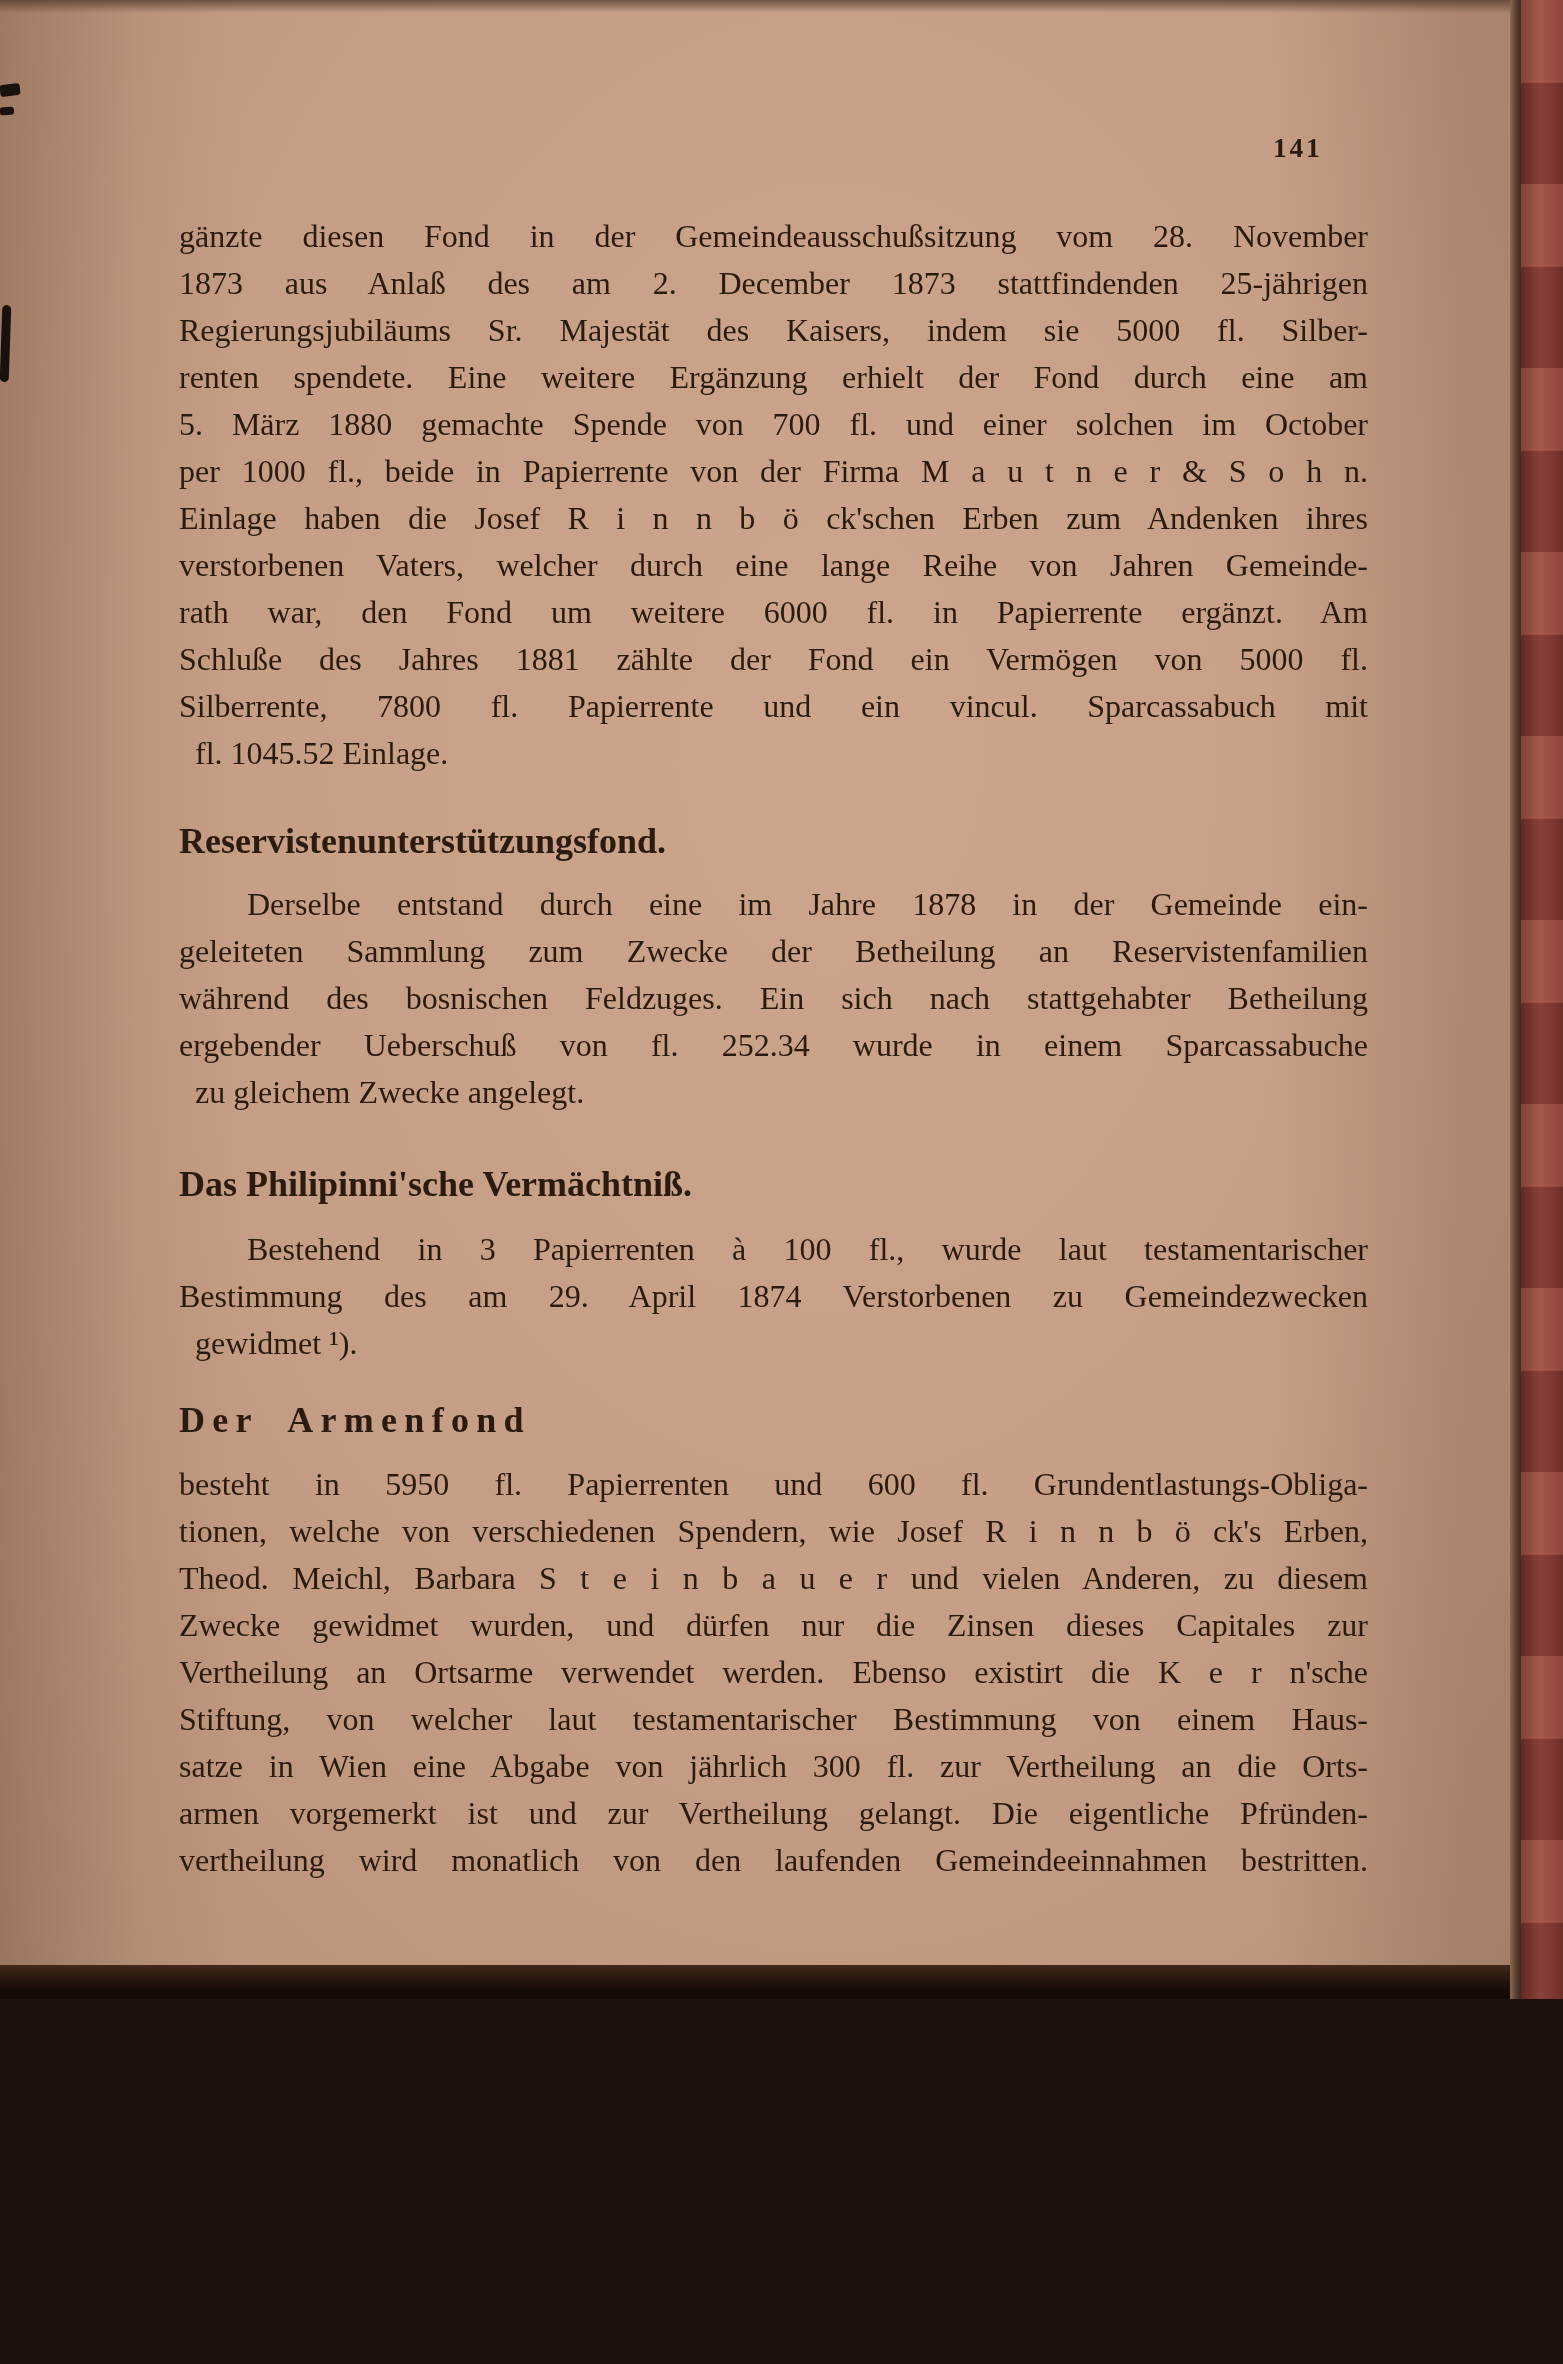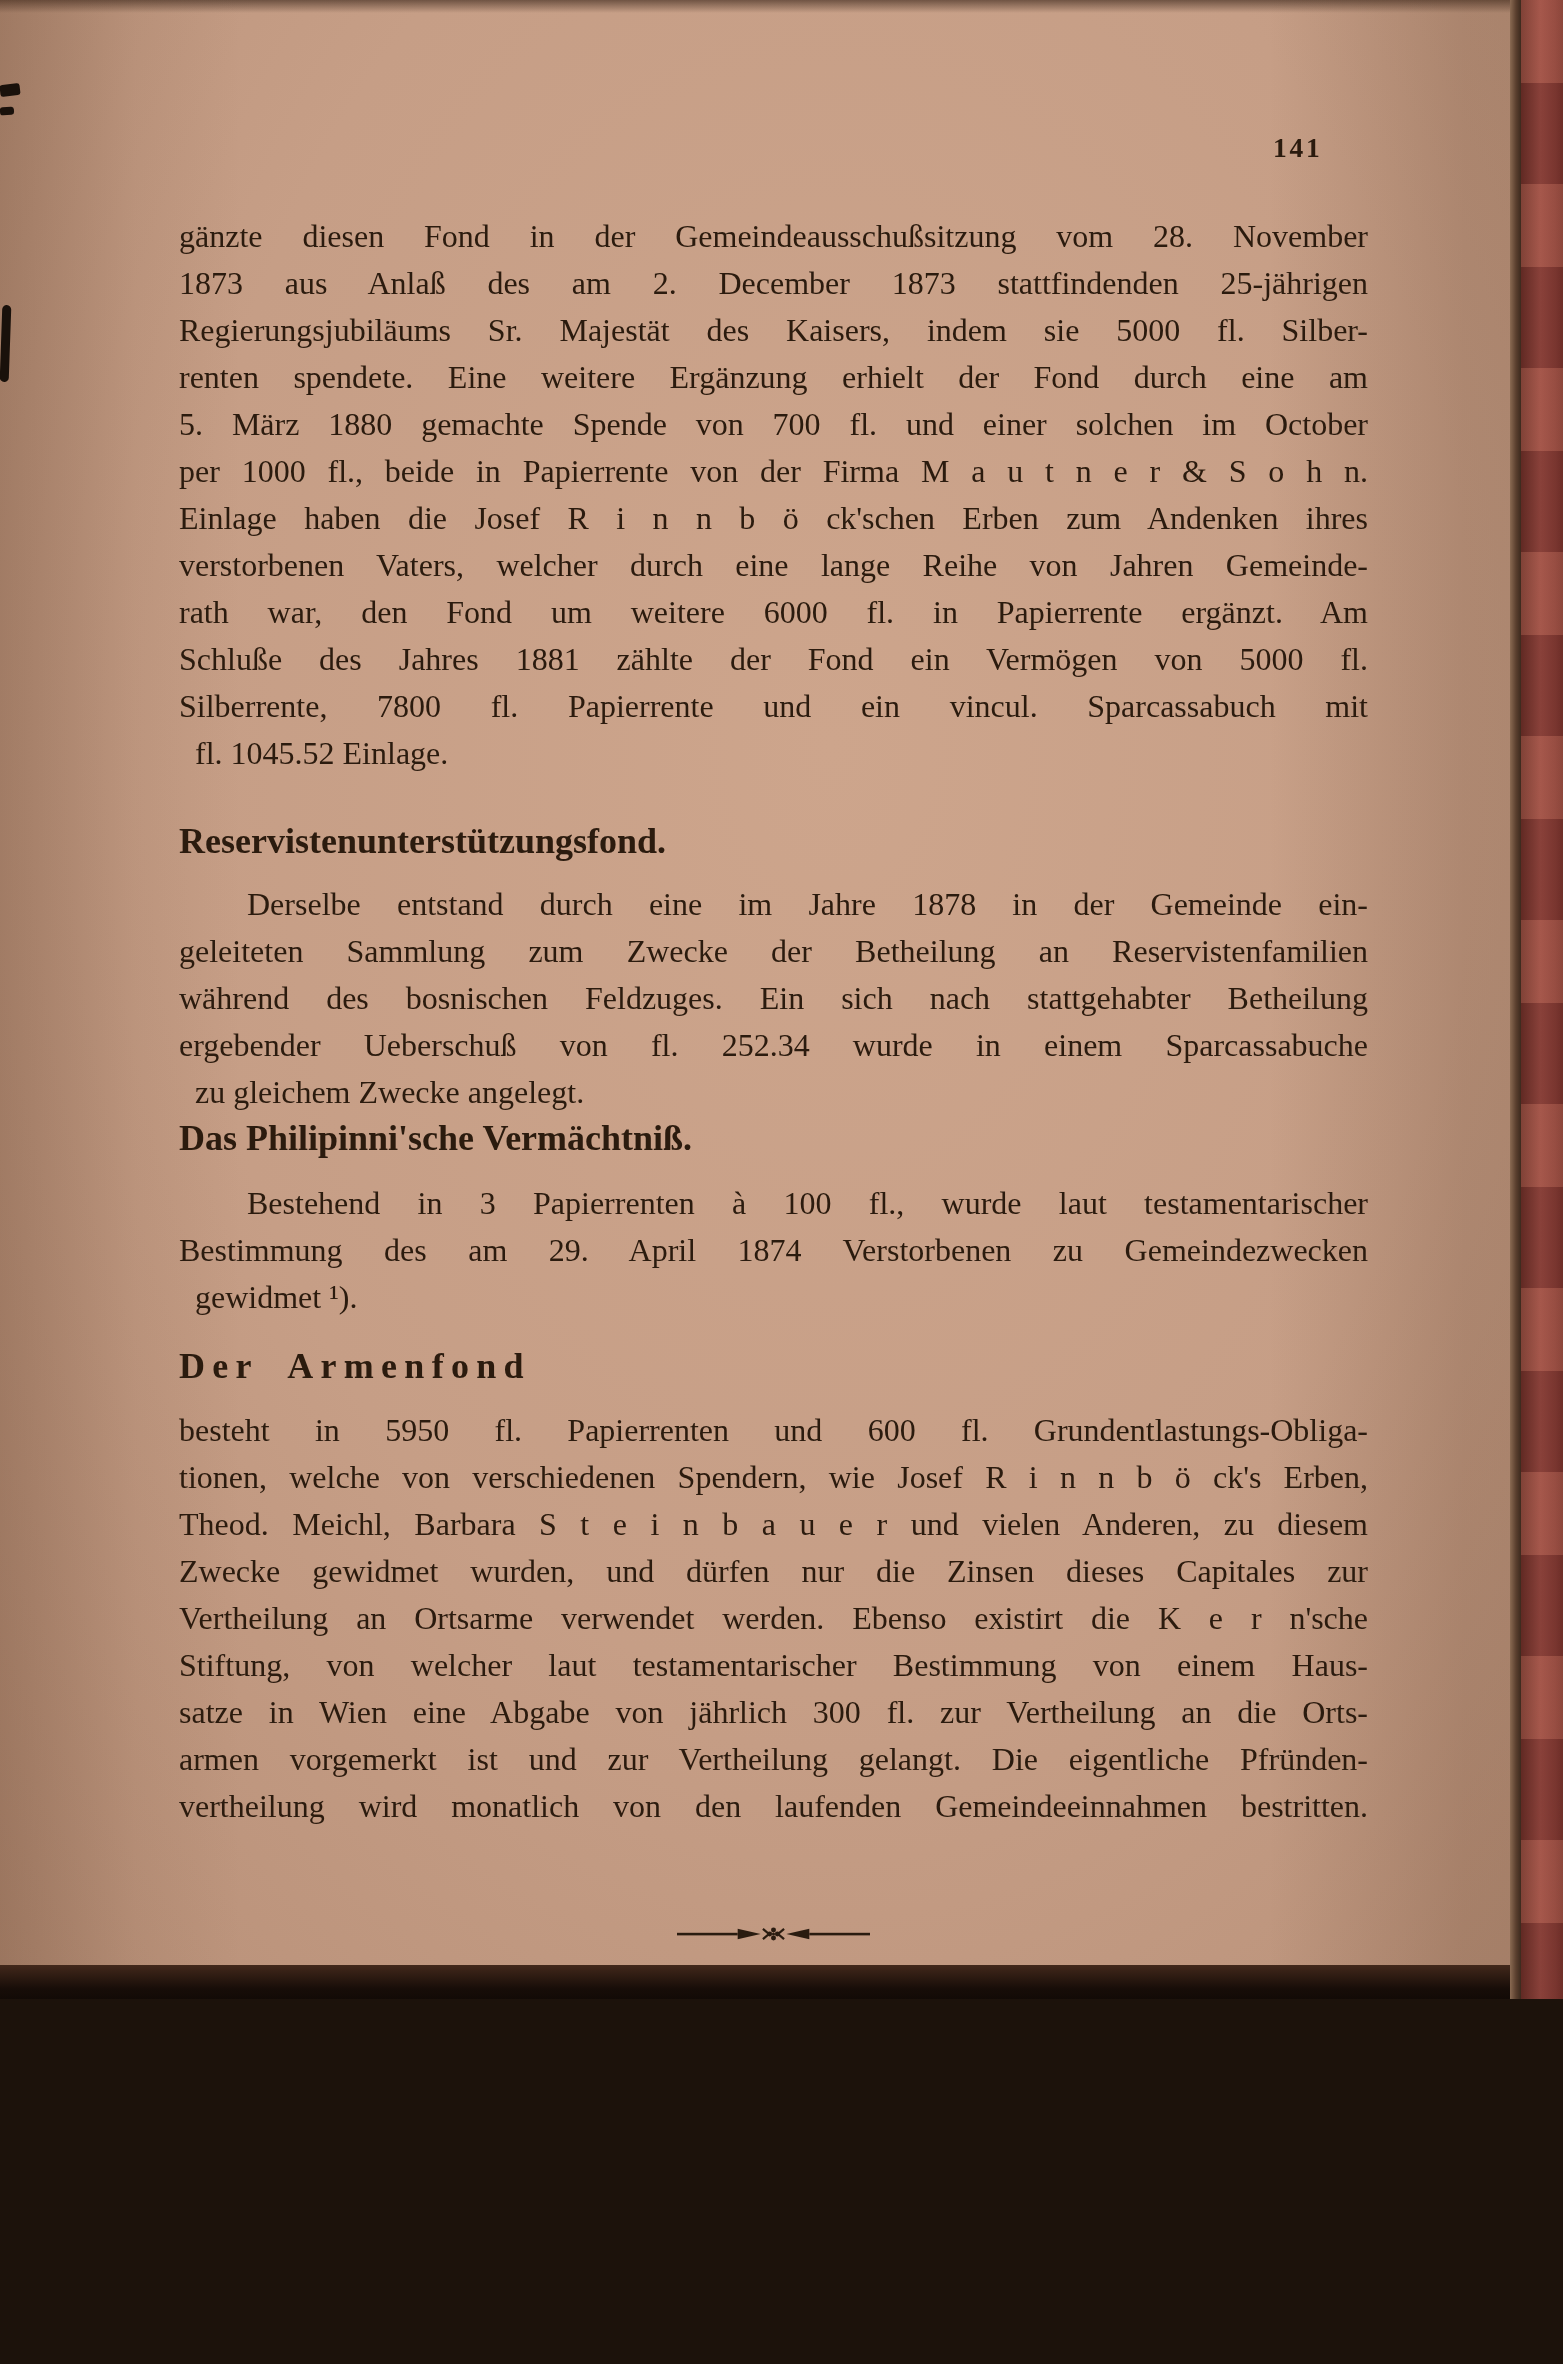--- a/index.html
+++ b/index.html
@@ -47,22 +47,22 @@
     font-size:32px;line-height:47px;
     text-align:justify;text-align-last:justify;
     white-space:normal;
   }
   .line.last{text-align-last:left;margin-left:16px;}
   .line.indent{text-indent:68px;}
   .heading{
     font-weight:bold;font-size:36px;line-height:44px;text-align:left;margin:0;
   }
   .h-1{margin-top:42px;margin-bottom:18.4px;}
-  .h-2{margin-bottom:20px;}
-  .h-3{margin-top:23px;margin-bottom:18.4px;letter-spacing:7.3px;word-spacing:14.7px;font-family:Liberation Serif, serif;}
+  .h-2{margin-top:46px;margin-bottom:20px;}
+  .h-3{margin-top:31px;margin-bottom:18.4px;letter-spacing:7.3px;word-spacing:14.7px;font-family:Liberation Serif, serif;}
   .divider{margin-top:92px;text-align:center;}
   .divider svg{display:inline-block;vertical-align:middle;}
   .footnote-rule{
     position:absolute;left:174px;top:2158px;width:195px;height:2.8px;
     background:#3a2a1c;transform:rotate(-0.4deg);
   }
   .footnote{
     position:absolute;left:275px;top:2178px;width:1093px;
     font-size:28.5px;line-height:40px;color:#2b1b0e;
   }

